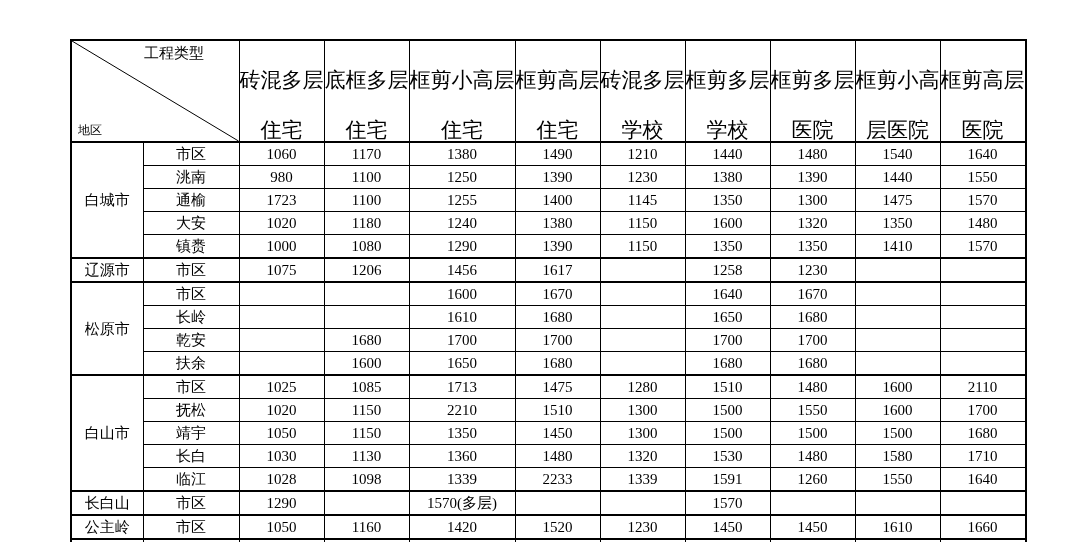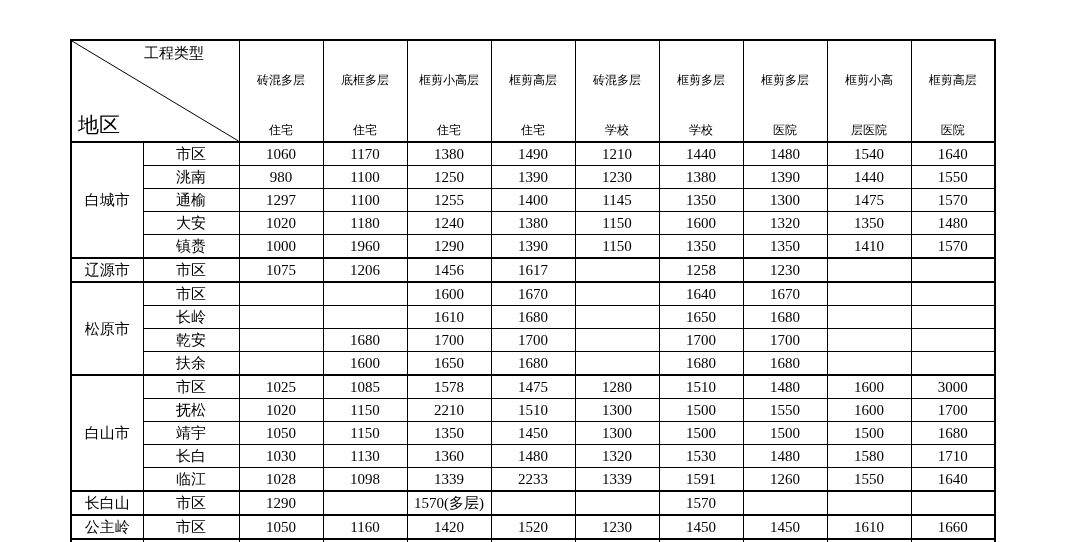--- a/index.html
+++ b/index.html
@@ -28,21 +28,21 @@
     border: 1px solid #000000;
     text-align: center;
     vertical-align: middle;
     font-size: 15px;
     font-weight: normal;
     padding: 0;
     white-space: nowrap;
     overflow: hidden;
   }
   .cost-table thead tr { height: 49px; }
-  .cost-table thead th div { line-height: 22px; font-size: 12px; margin-top: 28px; }
+  .cost-table thead th div { line-height: 22px; font-size: 21px; margin-top: 28px; }
   .cost-table tbody tr { height: 23px; }
   .cost-table tbody td { line-height: 22px; }
   .cost-table tr.group-start td { border-top-width: 2px; }
   .cost-table thead th { border-bottom-width: 2px; }
   th.corner {
     position: relative;
     padding: 0;
     text-align: center;
   }
   .corner svg.diag {
@@ -54,21 +54,21 @@
   .corner .corner-top {
     position: absolute;
     top: 3px;
     left: 72px;
     font-size: 15px;
   }
   .corner .corner-bottom {
     position: absolute;
     bottom: 2px;
     left: 6px;
-    font-size: 21px;
+    font-size: 12px;
   }
   .footer-note {
     position: absolute;
     left: 70px;
     top: 494px;
     font-size: 15px;
   }
   col.col-region  { width: 72px; }
   col.col-district{ width: 96px; }
   col.col-data    { width: 84px; }
@@ -161,21 +161,21 @@
           <td>1250</td>
           <td>1390</td>
           <td>1230</td>
           <td>1380</td>
           <td>1390</td>
           <td>1440</td>
           <td>1550</td>
         </tr>
         <tr>
           <td>通榆</td>
-          <td>1297</td>
+          <td>1723</td>
           <td>1100</td>
           <td>1255</td>
           <td>1400</td>
           <td>1145</td>
           <td>1350</td>
           <td>1300</td>
           <td>1475</td>
           <td>1570</td>
         </tr>
         <tr>
@@ -186,21 +186,21 @@
           <td>1380</td>
           <td>1150</td>
           <td>1600</td>
           <td>1320</td>
           <td>1350</td>
           <td>1480</td>
         </tr>
         <tr>
           <td>镇赉</td>
           <td>1000</td>
-          <td>1960</td>
+          <td>1080</td>
           <td>1290</td>
           <td>1390</td>
           <td>1150</td>
           <td>1350</td>
           <td>1350</td>
           <td>1410</td>
           <td>1570</td>
         </tr>
         <tr class="group-start">
           <td rowspan="1">辽源市</td>
@@ -262,27 +262,27 @@
           <td>1680</td>
           <td>1680</td>
           <td></td>
           <td></td>
         </tr>
         <tr class="group-start">
           <td rowspan="5">白山市</td>
           <td>市区</td>
           <td>1025</td>
           <td>1085</td>
-          <td>1578</td>
+          <td>1713</td>
           <td>1475</td>
           <td>1280</td>
           <td>1510</td>
           <td>1480</td>
           <td>1600</td>
-          <td>3000</td>
+          <td>2110</td>
         </tr>
         <tr>
           <td>抚松</td>
           <td>1020</td>
           <td>1150</td>
           <td>2210</td>
           <td>1510</td>
           <td>1300</td>
           <td>1500</td>
           <td>1550</td>

